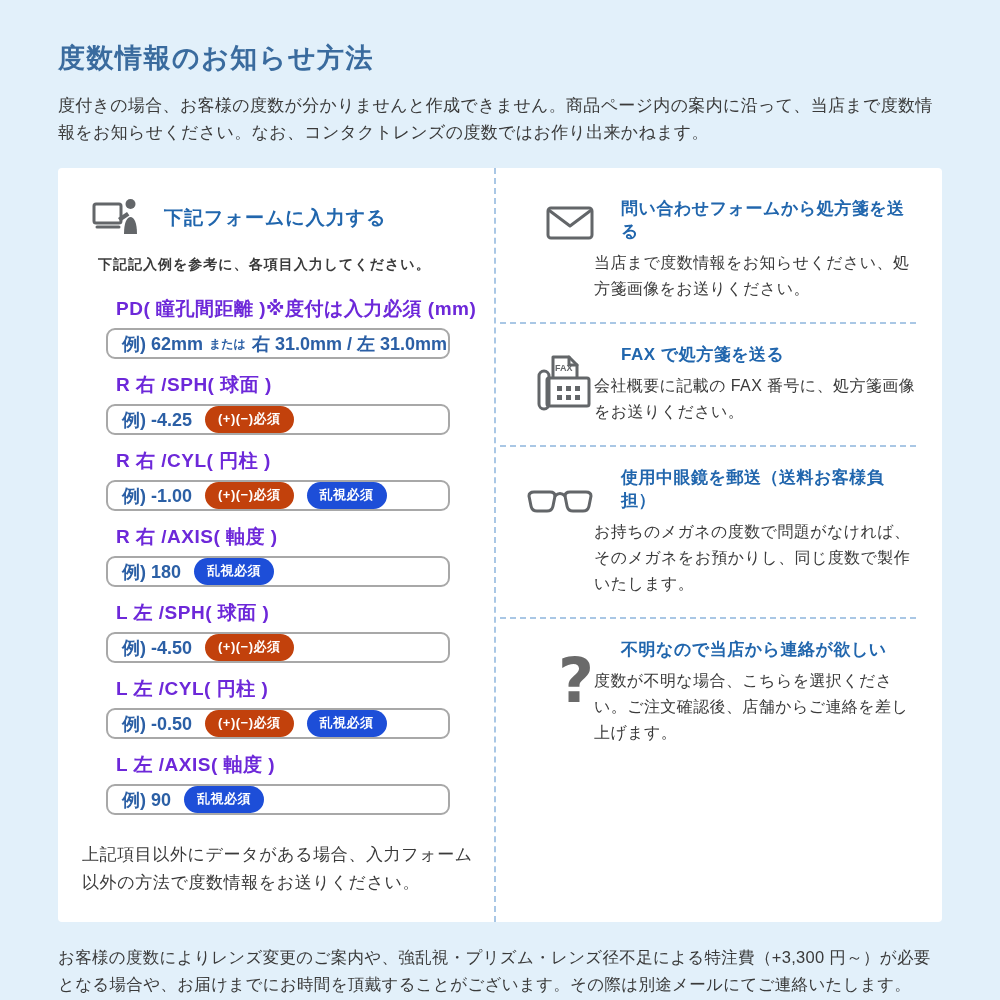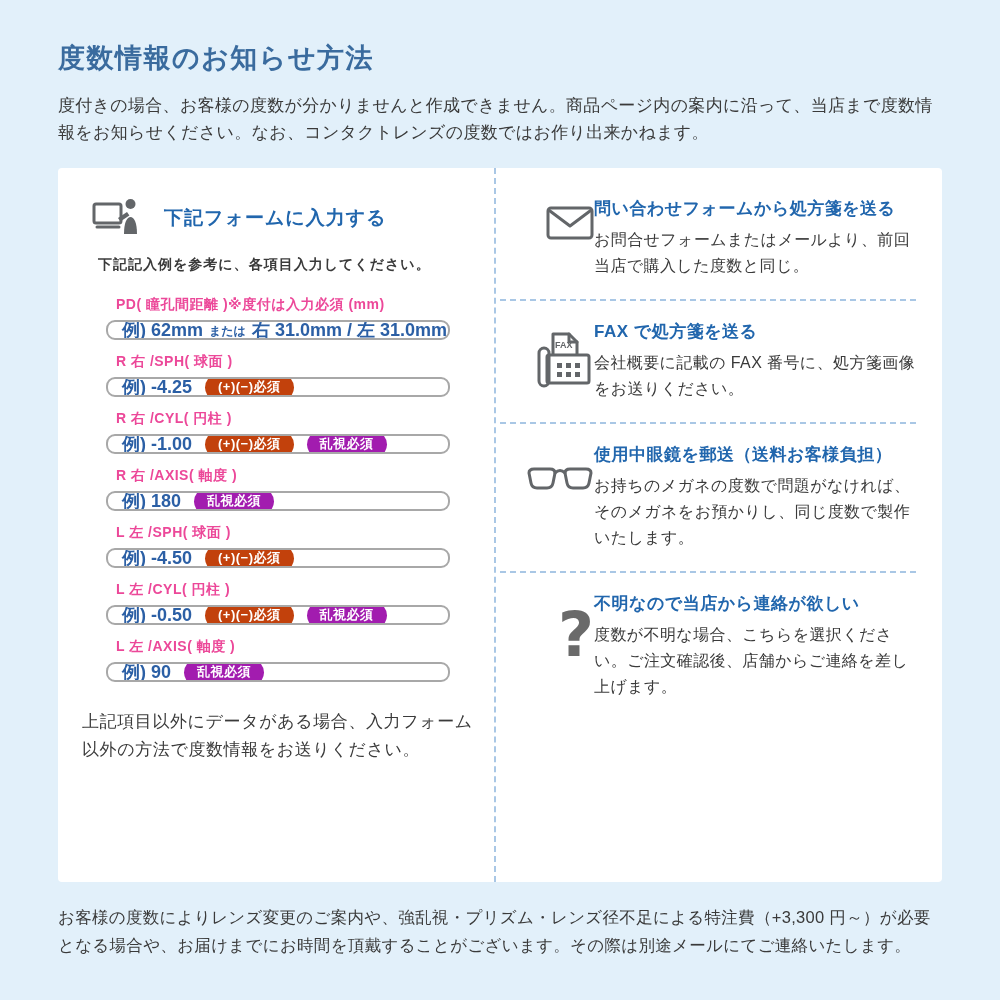--- a/index.html
+++ b/index.html
@@ -24,52 +24,52 @@
     min-height:714px;
   }
   
   .col-left { width:436px; box-sizing:border-box; padding:30px 0 26px 24px; }
   .form-header { display:flex; align-items:center; margin:0 0 18px 10px; }
   .form-header .hicon { margin-right:22px; }
   .form-heading { color:#2166ad; font-size:19px; font-weight:bold; letter-spacing:1px; }
   .instruction { font-size:14px; letter-spacing:1px; margin:0 0 22px 16px;font-weight:bold; }
   .field { margin-bottom:13px; }
   .field-label {
-    font-size:14px; font-weight:bold; color:#ec4899;
+    font-size:19px; font-weight:bold; color:#6d28d9;
     letter-spacing:0.5px; margin:9px 0 6px 34px;
   }
   .example-box {
-    margin-left:24px; width:344px; height:20px; box-sizing:border-box;
+    margin-left:24px; width:344px; height:31px; box-sizing:border-box;
     border:2px solid #a8a8a8; border-radius:9px; background:#fff;
     display:flex; align-items:center; padding-left:14px; white-space:nowrap; overflow:hidden;
   }
   .ex-text { color:#2b5fa5; font-weight:bold; font-size:18px; }
   .ex-mid  { color:#2b5fa5; font-weight:bold; font-size:12px; margin:2px 6px 0 6px; }
   .pill {
     margin-left:13px; padding:4px 13px 5px 13px; border-radius:14px;
     color:#ffffff; font-size:13px; font-weight:bold; letter-spacing:0.5px;
   }
   .pill.blue   { background:#c2410c; }
-  .pill.orange { background:#a21caf;font-family:Liberation Serif, serif; }
+  .pill.orange { background:#1d4ed8;font-family:Liberation Serif, serif; }
   .note { font-size:17px; line-height:1.6; letter-spacing:0.6px; margin:26px 10px 0 0; }
   
   .col-right {
     flex:1; box-sizing:border-box;
     border-left:2px dashed #a9c7e5;
     padding:10px 26px 8px 4px;
     display:flex; flex-direction:column;
   }
   .method { display:flex; padding:17px 0 20px 0; border-bottom:2px dashed #a9c7e5; }
   .method.last { border-bottom:none; }
   .method-iconbox {
     width:94px; flex:0 0 94px; display:flex; justify-content:flex-end;
     align-items:flex-start; padding-top:10px;
   }
   .method-text { flex:1; }
-  .method-heading { color:#2166ad; font-size:17px; font-weight:bold; letter-spacing:0.5px; margin:2px 0 7px 0; }
+  .method-heading { color:#2166ad; font-size:17px; font-weight:bold; letter-spacing:0.5px; margin:2px 0 7px 0;padding-left:27px; }
   .method-body { font-size:16px; line-height:1.62; letter-spacing:0.4px; }
   .qmark { font-size:62px; font-weight:bold; color:#6a6a6a; line-height:1; margin-top:4px; font-family:"DejaVu Sans",sans-serif; }
   
   .footer { padding:22px 58px 0 58px; font-size:16.5px; line-height:1.65; letter-spacing:0.3px; }
   svg .st { stroke:#636669; stroke-width:3; fill:none; stroke-linejoin:round; stroke-linecap:round; }
   svg .fl { fill:#636669; }
 </style>
 </head>
 <body>
 
@@ -160,21 +160,21 @@
 
       <div class="method">
         <div class="method-iconbox">
           <svg width="48" height="36" viewBox="0 0 48 36">
             <rect class="st" x="2" y="3" width="44" height="30" rx="3"></rect>
             <path class="st" d="M4 6 L24 21 L44 6"></path>
           </svg>
         </div>
         <div class="method-text">
           <div class="method-heading">問い合わせフォームから処方箋を送る</div>
-          <div class="method-body">お問合せフォームまたはメールより、前回当店で購入した度数と同じ。</div>
+          <div class="method-body">当店まで度数情報をお知らせください、処方箋画像をお送りください。</div>
         </div>
       </div>
 
       <div class="method">
         <div class="method-iconbox">
           <svg width="58" height="64" viewBox="0 0 58 64">
             <path class="st" d="M17 26 V6 h16 l8 8 v12"></path>
             <path class="st" d="M33 6 v8 h8"></path>
             <text x="19" y="20" font-size="9" font-weight="bold" fill="#636669" font-family="Liberation Sans, sans-serif">FAX</text>
             <rect class="st" x="11" y="27" width="42" height="28" rx="2"></rect>

